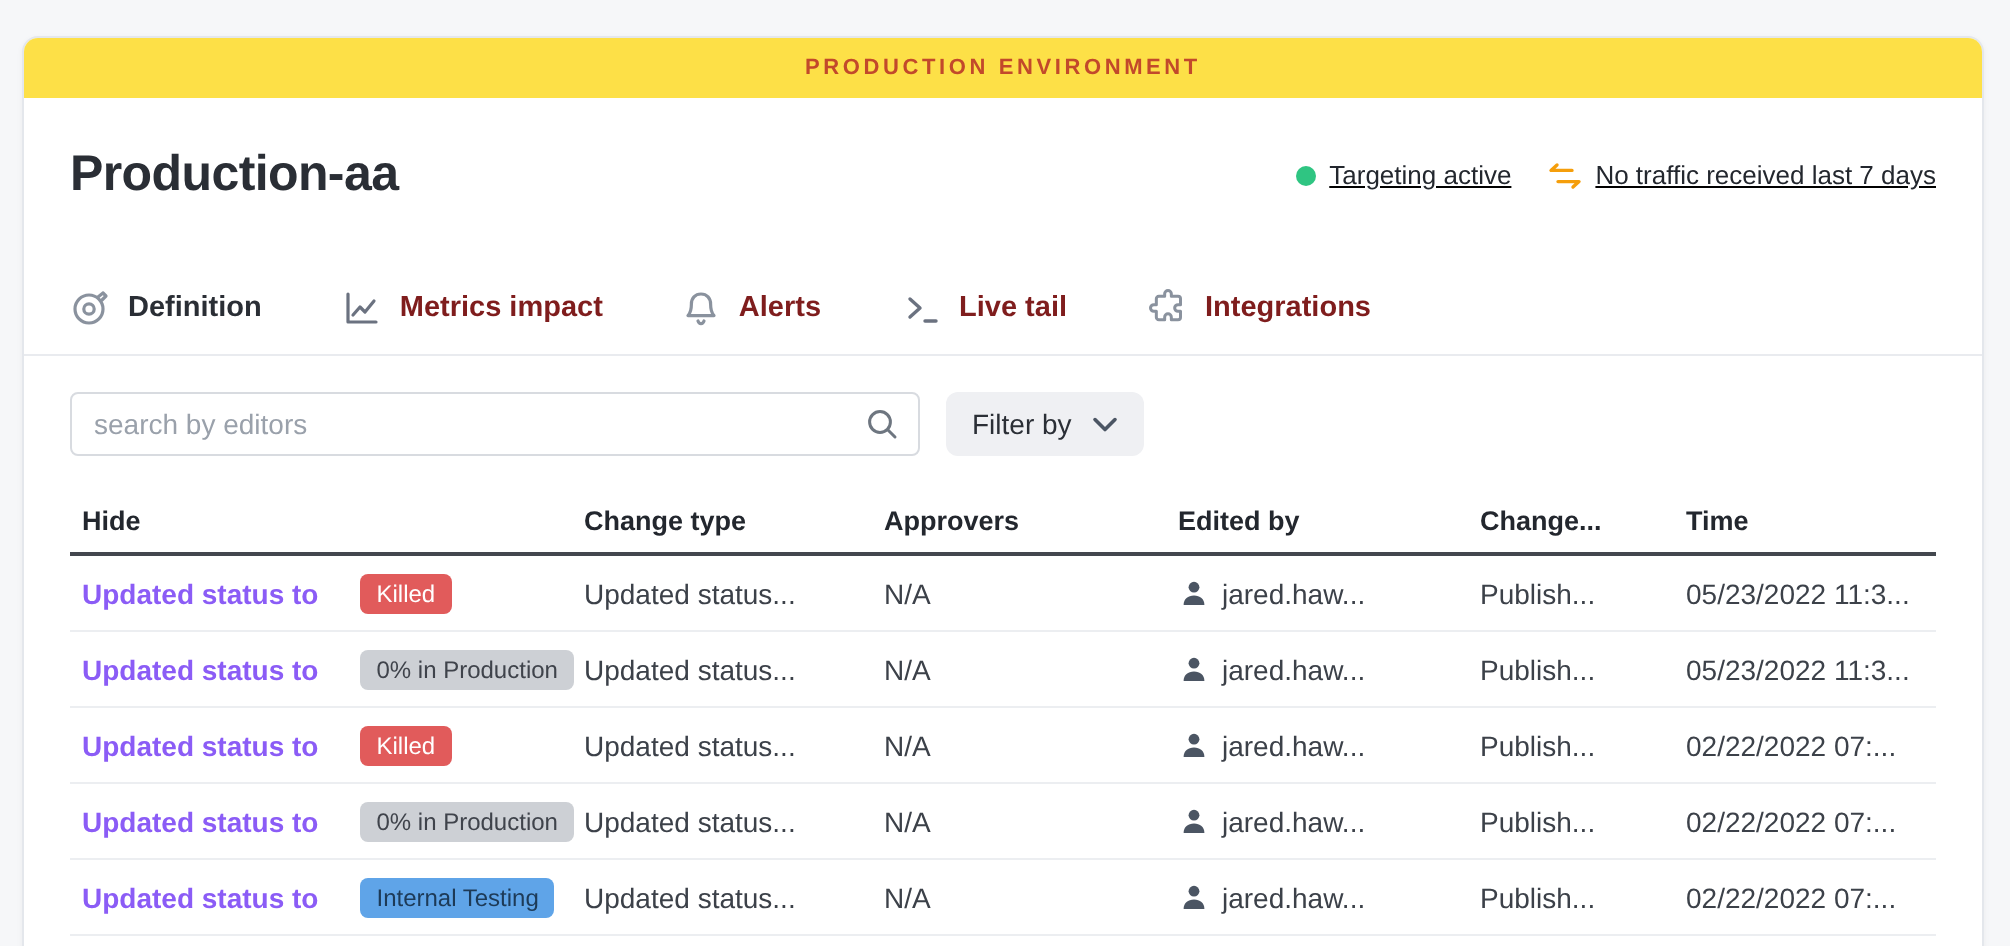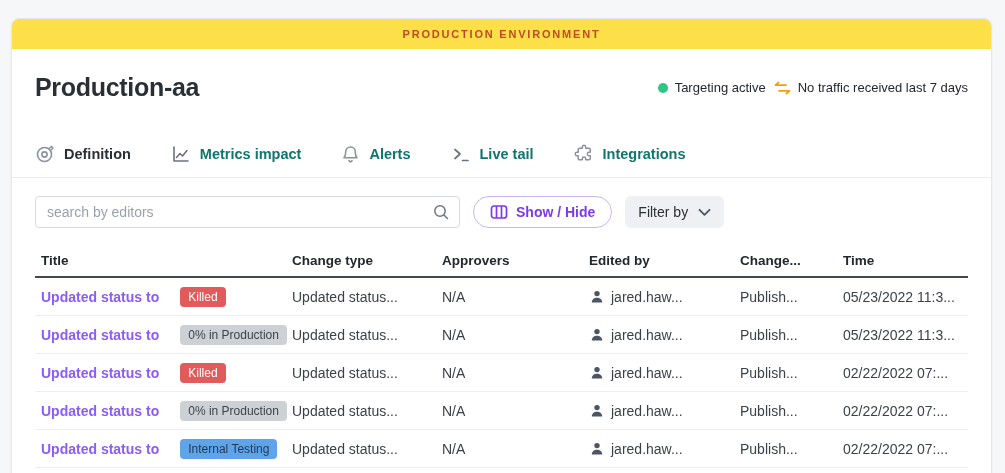--- a/index.html
+++ b/index.html
@@ -25,32 +25,32 @@
   .banner-text {
     font-size:11px; font-weight:700; letter-spacing:1.8px; color:#C2492B;
     text-transform:uppercase;
   }
   
   .header {
     display:flex; align-items:center; justify-content:space-between;
     padding:0 23px; margin-top:24px;
   }
   .page-title { font-size:25px; font-weight:700; color:#2A2E35; letter-spacing:-.3px; }
-  .status-group { display:flex; align-items:flex-end; gap:8px; }
+  .status-group { display:flex; align-items:flex-end; gap:18px;text-decoration:underline; }
   .status-item { display:flex; align-items:center; gap:7px; font-size:13px; color:#23272E; }
   .dot { width:10px; height:10px; border-radius:50%; background:#2FC582; }
   
   .tabs {
     display:flex; gap:40px; padding:0 23px; margin-top:42px;
     border-bottom:1px solid #E9EBEF;
   }
   .tab {
     display:flex; align-items:center; gap:9px; padding-bottom:13px;
     font-size:14.5px; font-weight:700; cursor:pointer; position:relative;
-    color:#0f766e;
+    color:#7f1d1d;
   }
   .tab--dark { color:#2A2E35; }
   .tab.active::after {
     content:""; position:absolute; left:0; right:0; bottom:-1px; height:3px;
     background:#7C3AED; border-radius:2px;
   }
   .tab svg { flex:0 0 auto; }
   
   .toolbar { display:flex; align-items:center; padding:0 23px; margin-top:18px; }
   .search-wrap { position:relative; width:425px; height:32px; margin-right:13px; }
@@ -176,43 +176,33 @@
   <div class="toolbar">
     <div class="search-wrap">
       <input type="text" placeholder="search by editors" style="">
       <span class="search-icon">
         <svg width="18" height="18" viewBox="0 0 18 18" fill="none" stroke="#6E7680" stroke-width="1.5" stroke-linecap="round">
           <circle cx="8" cy="8" r="5.2"></circle>
           <path d="M12 12 L15.5 15.5"></path>
         </svg>
       </span>
     </div>
-    <button class="btn-showhide">
-      <span style="display:flex;">
-        <svg width="18" height="16" viewBox="0 0 18 16" fill="none" stroke="#7C3AED" stroke-width="1.7">
-          <rect x="1.5" y="2" width="15" height="12" rx="2.5"></rect>
-          <path d="M6.5 2 V14"></path>
-          <path d="M11.5 2 V14"></path>
-        </svg>
-      </span>
-      <span>Show / Hide</span>
-    </button>
     <button class="btn-filter">
       <span>Filter by</span>
       <span style="display:flex;">
         <svg width="13" height="9" viewBox="0 0 13 9" fill="none" stroke="#4B5563" stroke-width="1.8" stroke-linecap="round" stroke-linejoin="round">
           <path d="M1.5 1.8 L6.5 6.8 L11.5 1.8"></path>
         </svg>
       </span>
     </button>
   </div>
 
   <div class="table">
     <div class="thead">
-      <div class="col-title">Title</div>
+      <div class="col-title">Hide</div>
       <div class="col-change">Change type</div>
       <div class="col-approvers">Approvers</div>
       <div class="col-edited">Edited by</div>
       <div class="col-changelog">Change...</div>
       <div class="col-time">Time</div>
     </div>
 
     <div class="trow">
       <div class="col-title">
         <span class="title-link">Updated status to</span>

